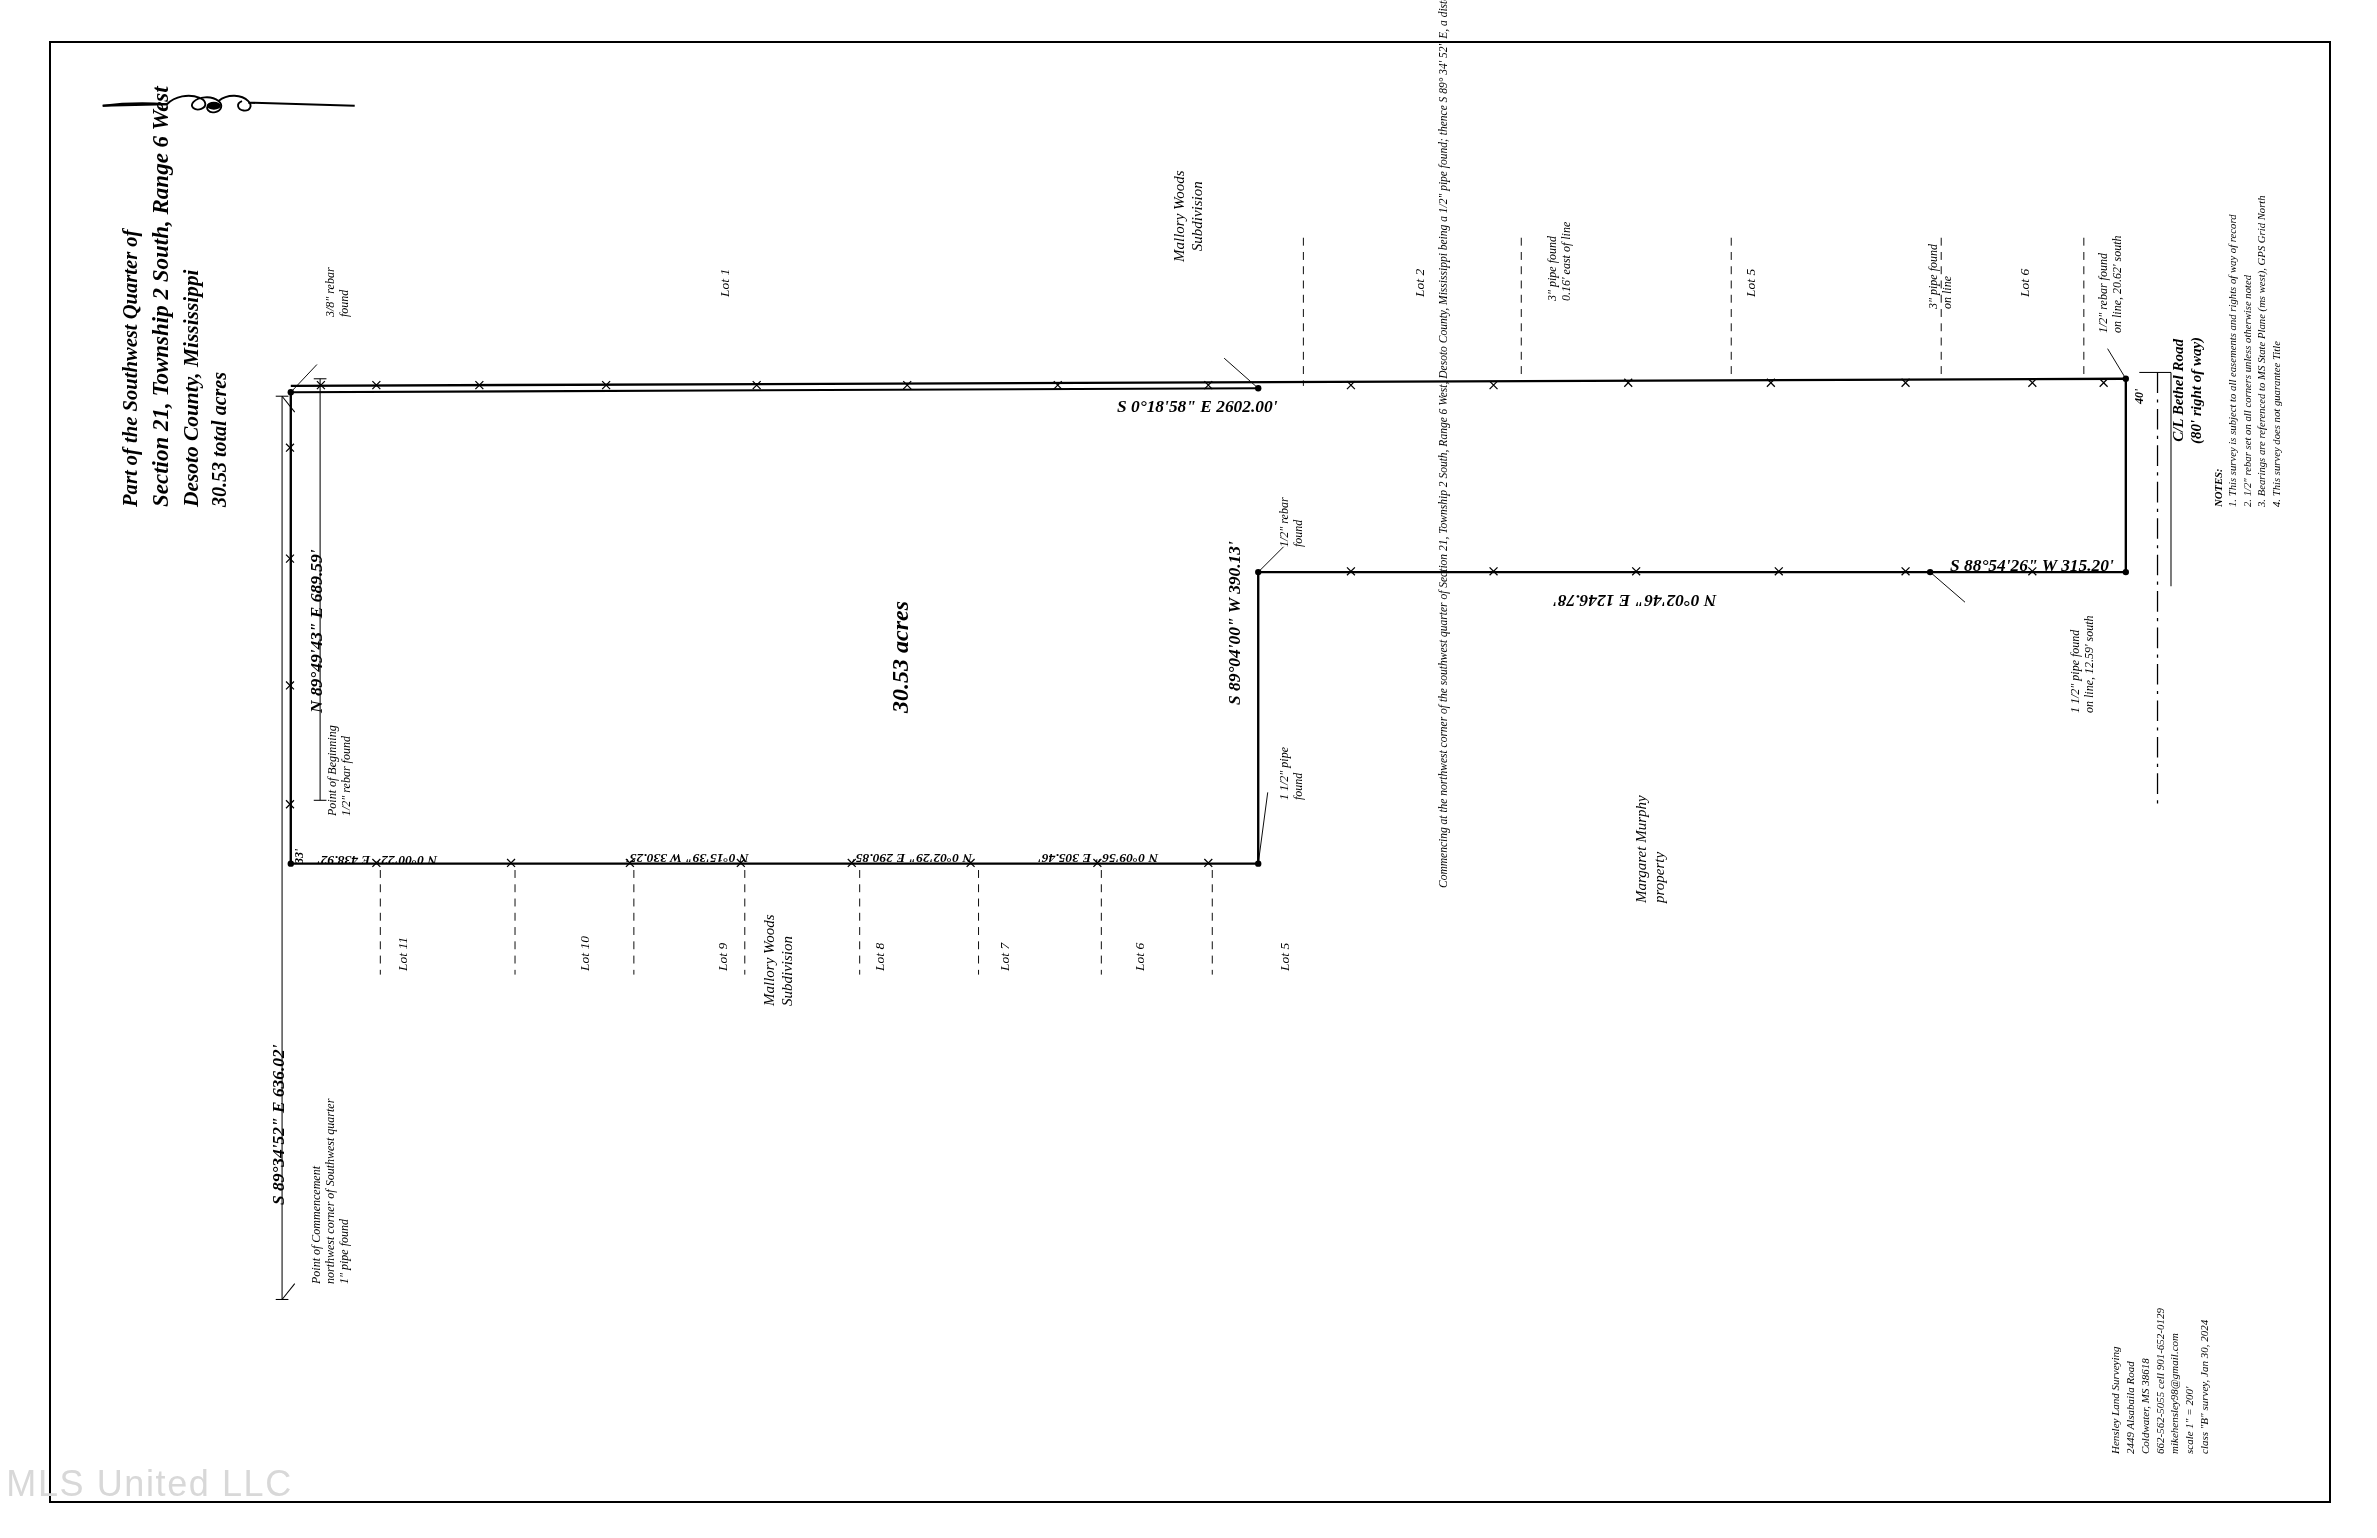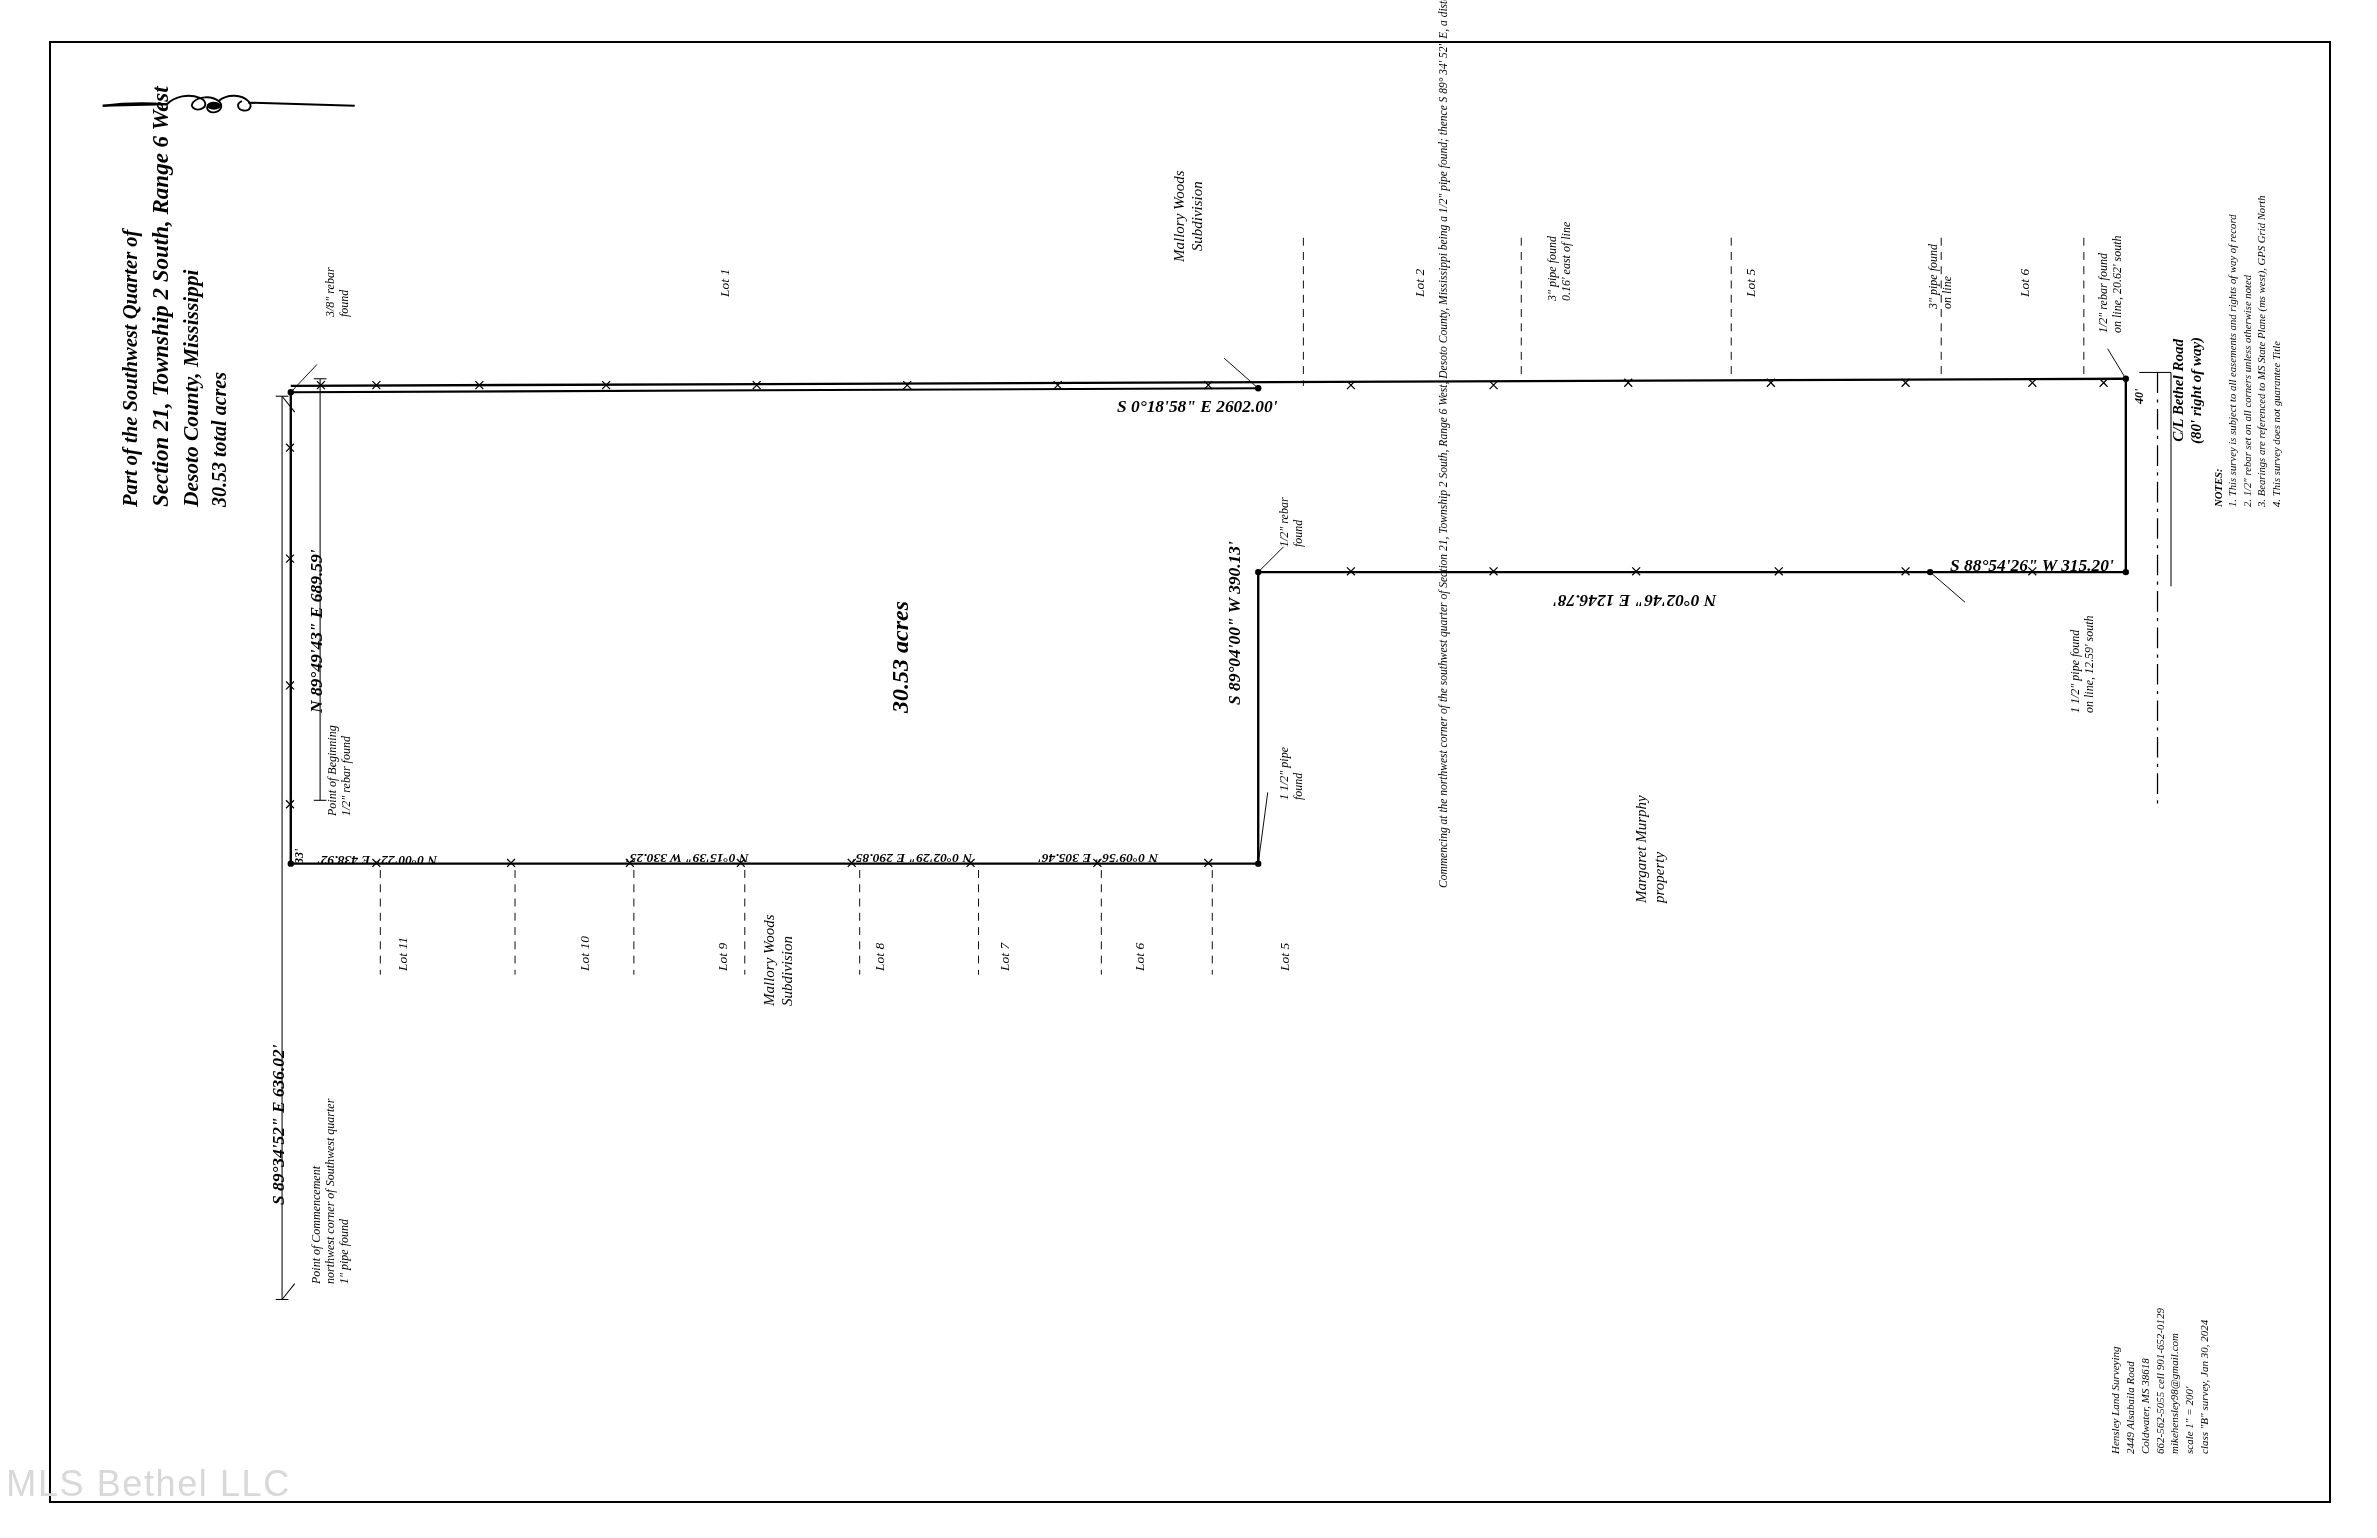--- a/index.html
+++ b/index.html
@@ -472,16 +472,16 @@
       <div class="body">
         <div class="head">NOTES:</div>
         <div>1. This survey is subject to all easements and rights of way of record</div>
         <div>2. 1/2" rebar set on all corners unless otherwise noted</div>
         <div>3. Bearings are referenced to MS State Plane (ms west), GPS Grid North</div>
         <div>4. This survey does not guarantee Title</div>
       </div>
     </div>
   </div>
 
-  <div id="watermark">MLS Bethel LLC</div>
+  <div id="watermark">MLS United LLC</div>
 
 </div>
 
 
 </body></html>

